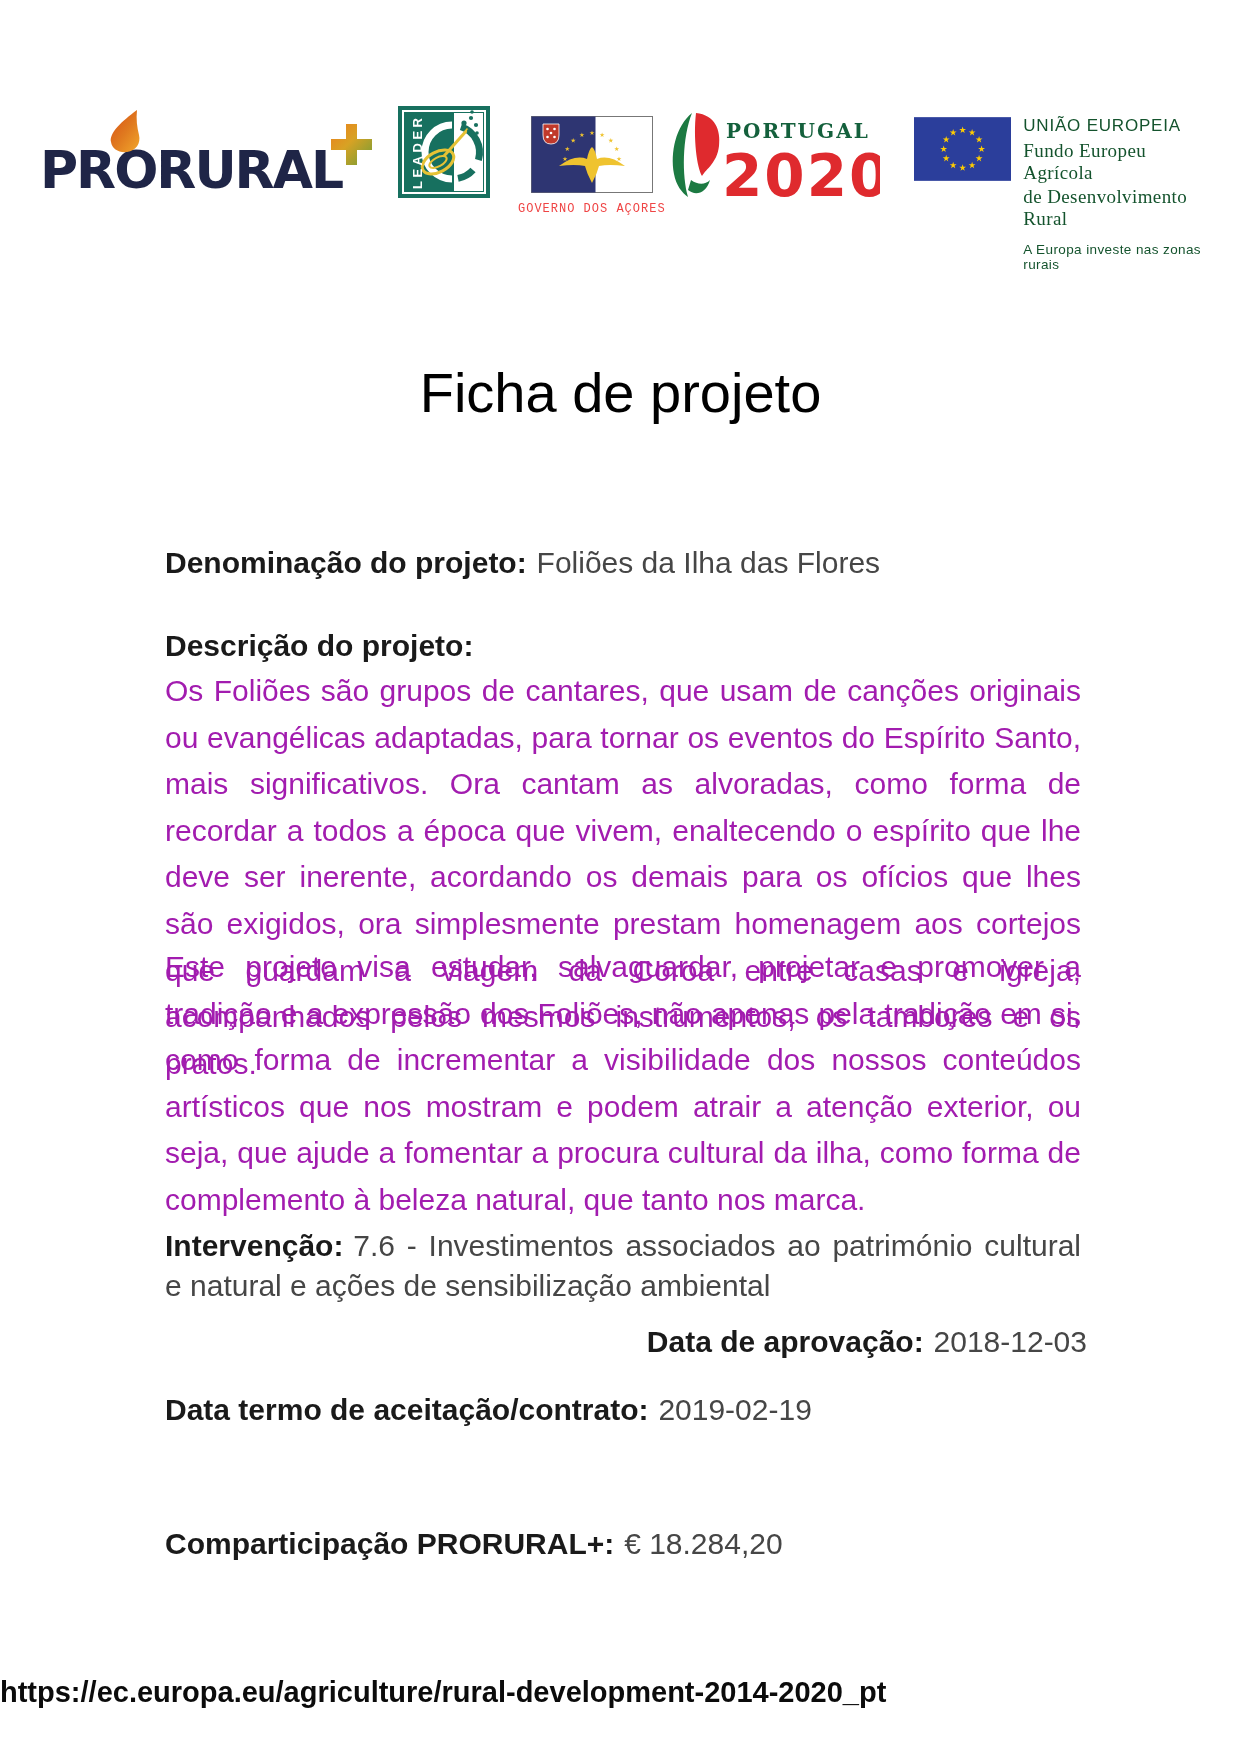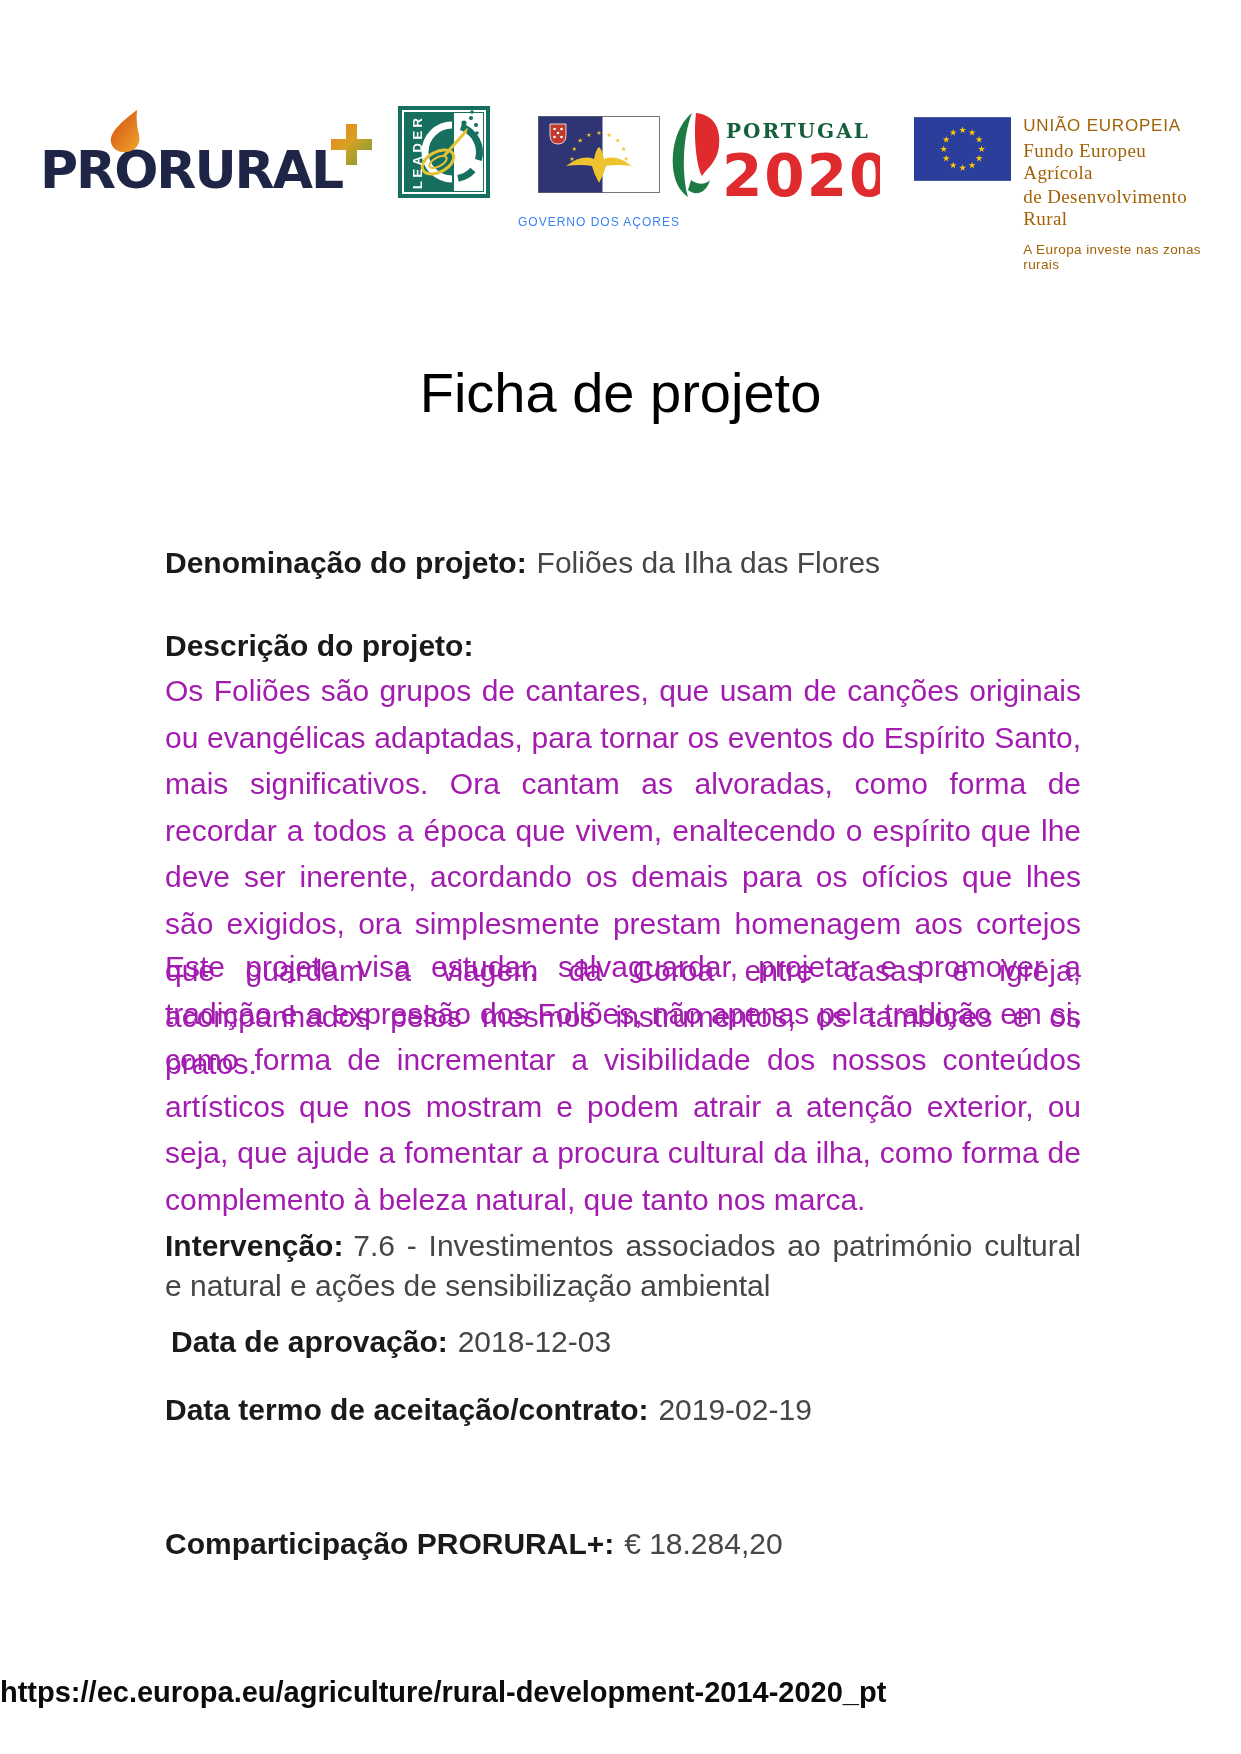--- a/index.html
+++ b/index.html
@@ -4,38 +4,38 @@
 <style>
   html,body{margin:0;padding:0;background:#ffffff;}
   .page{position:relative;width:1241px;height:1754px;background:#fff;overflow:hidden;
         font-family:"Liberation Sans",sans-serif;color:#424242;}
   
   .logos{position:absolute;top:106px;left:42px;right:30px;height:112px;}
   .logo{position:absolute;top:0;}
   .logo-prorural{left:0;top:4px;}
   .logo-leader{left:356px;top:0;}
   .logo-azores{left:476px;top:10px;text-align:center;}
-  .azores-caption{margin-top:18px;font-size:12px;letter-spacing:1px;color:#3b82f6;white-space:nowrap;}
+  .azores-caption{margin-top:5px;font-size:12px;letter-spacing:1px;color:#ef4444;white-space:nowrap;font-family:Liberation Mono, monospace;}
   .logo-p2020{left:620px;top:2px;}
   .logo-eu{left:872px;top:6px;display:flex;align-items:flex-start;}
-  .eu-text{margin-left:12px;color:#a16207;padding-top:4px;}
+  .eu-text{margin-left:12px;color:#14532d;padding-top:4px;}
   .eu-title{font-size:17px;letter-spacing:0.8px;margin:0 0 4px 0;}
   .eu-sub{font-size:19px;letter-spacing:0.4px;margin:0 0 2px 0;font-family:Liberation Serif, serif;}
   .eu-tagline{font-size:13.5px;letter-spacing:0.4px;margin:12px 0 0 0;}
   
   .title{position:absolute;top:360px;left:0;width:100%;margin:0;text-align:center;
          font-size:56px;font-weight:400;color:#000;}
   
   .row,.para,.desc-label{position:absolute;left:165px;width:916px;margin:0;
         font-size:30px;line-height:30px;}
   .lbl{font-weight:bold;color:#1a1a1a;}
   .val{color:#464646;margin-left:0.33em;}
   .para{text-align:justify;line-height:46.6px;color:#a21caf;}
   .intervencao{line-height:40px;text-align:justify;}
-  .row-aprovacao{padding-left:6px;}
+  .row-aprovacao{padding-left:6px;text-align:right;}
   
   .footer{position:absolute;top:1676px;left:0;width:100%;text-align:left;
           font-size:29px;font-weight:bold;color:#0b0b0b;}
 </style>
 </head>
 <body>
 
 <div class="page">
 
   <header class="logos">

